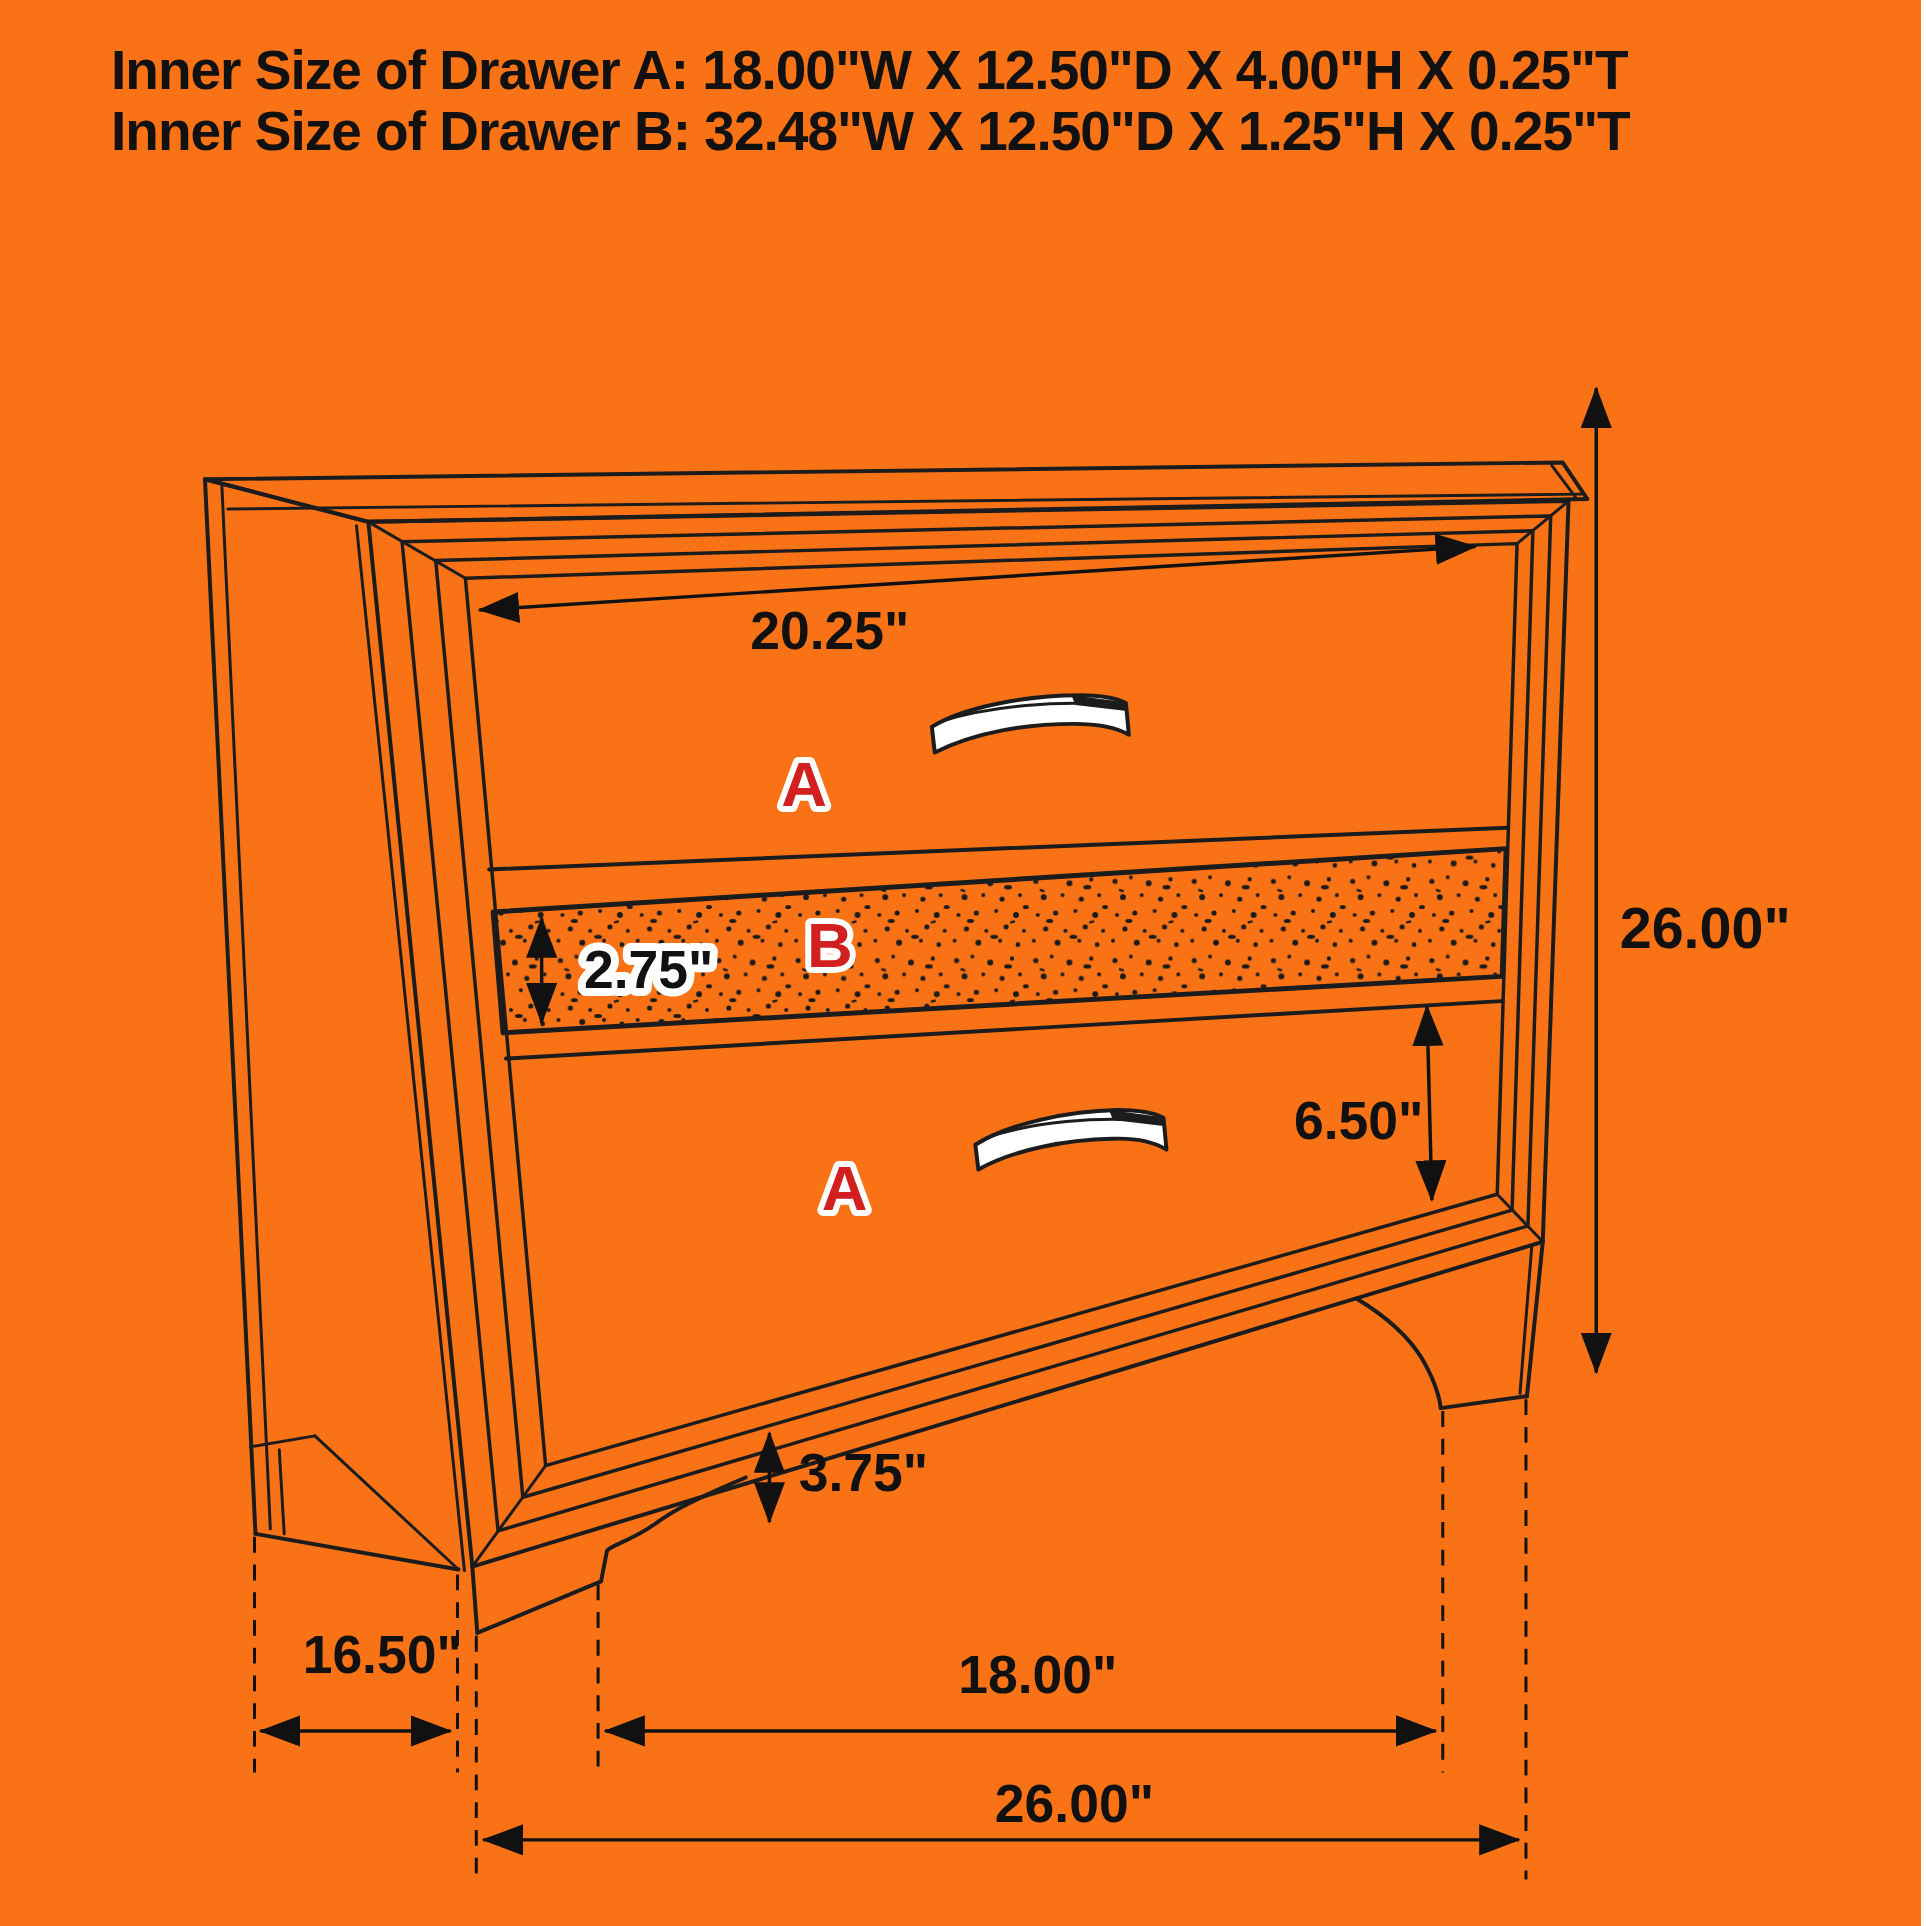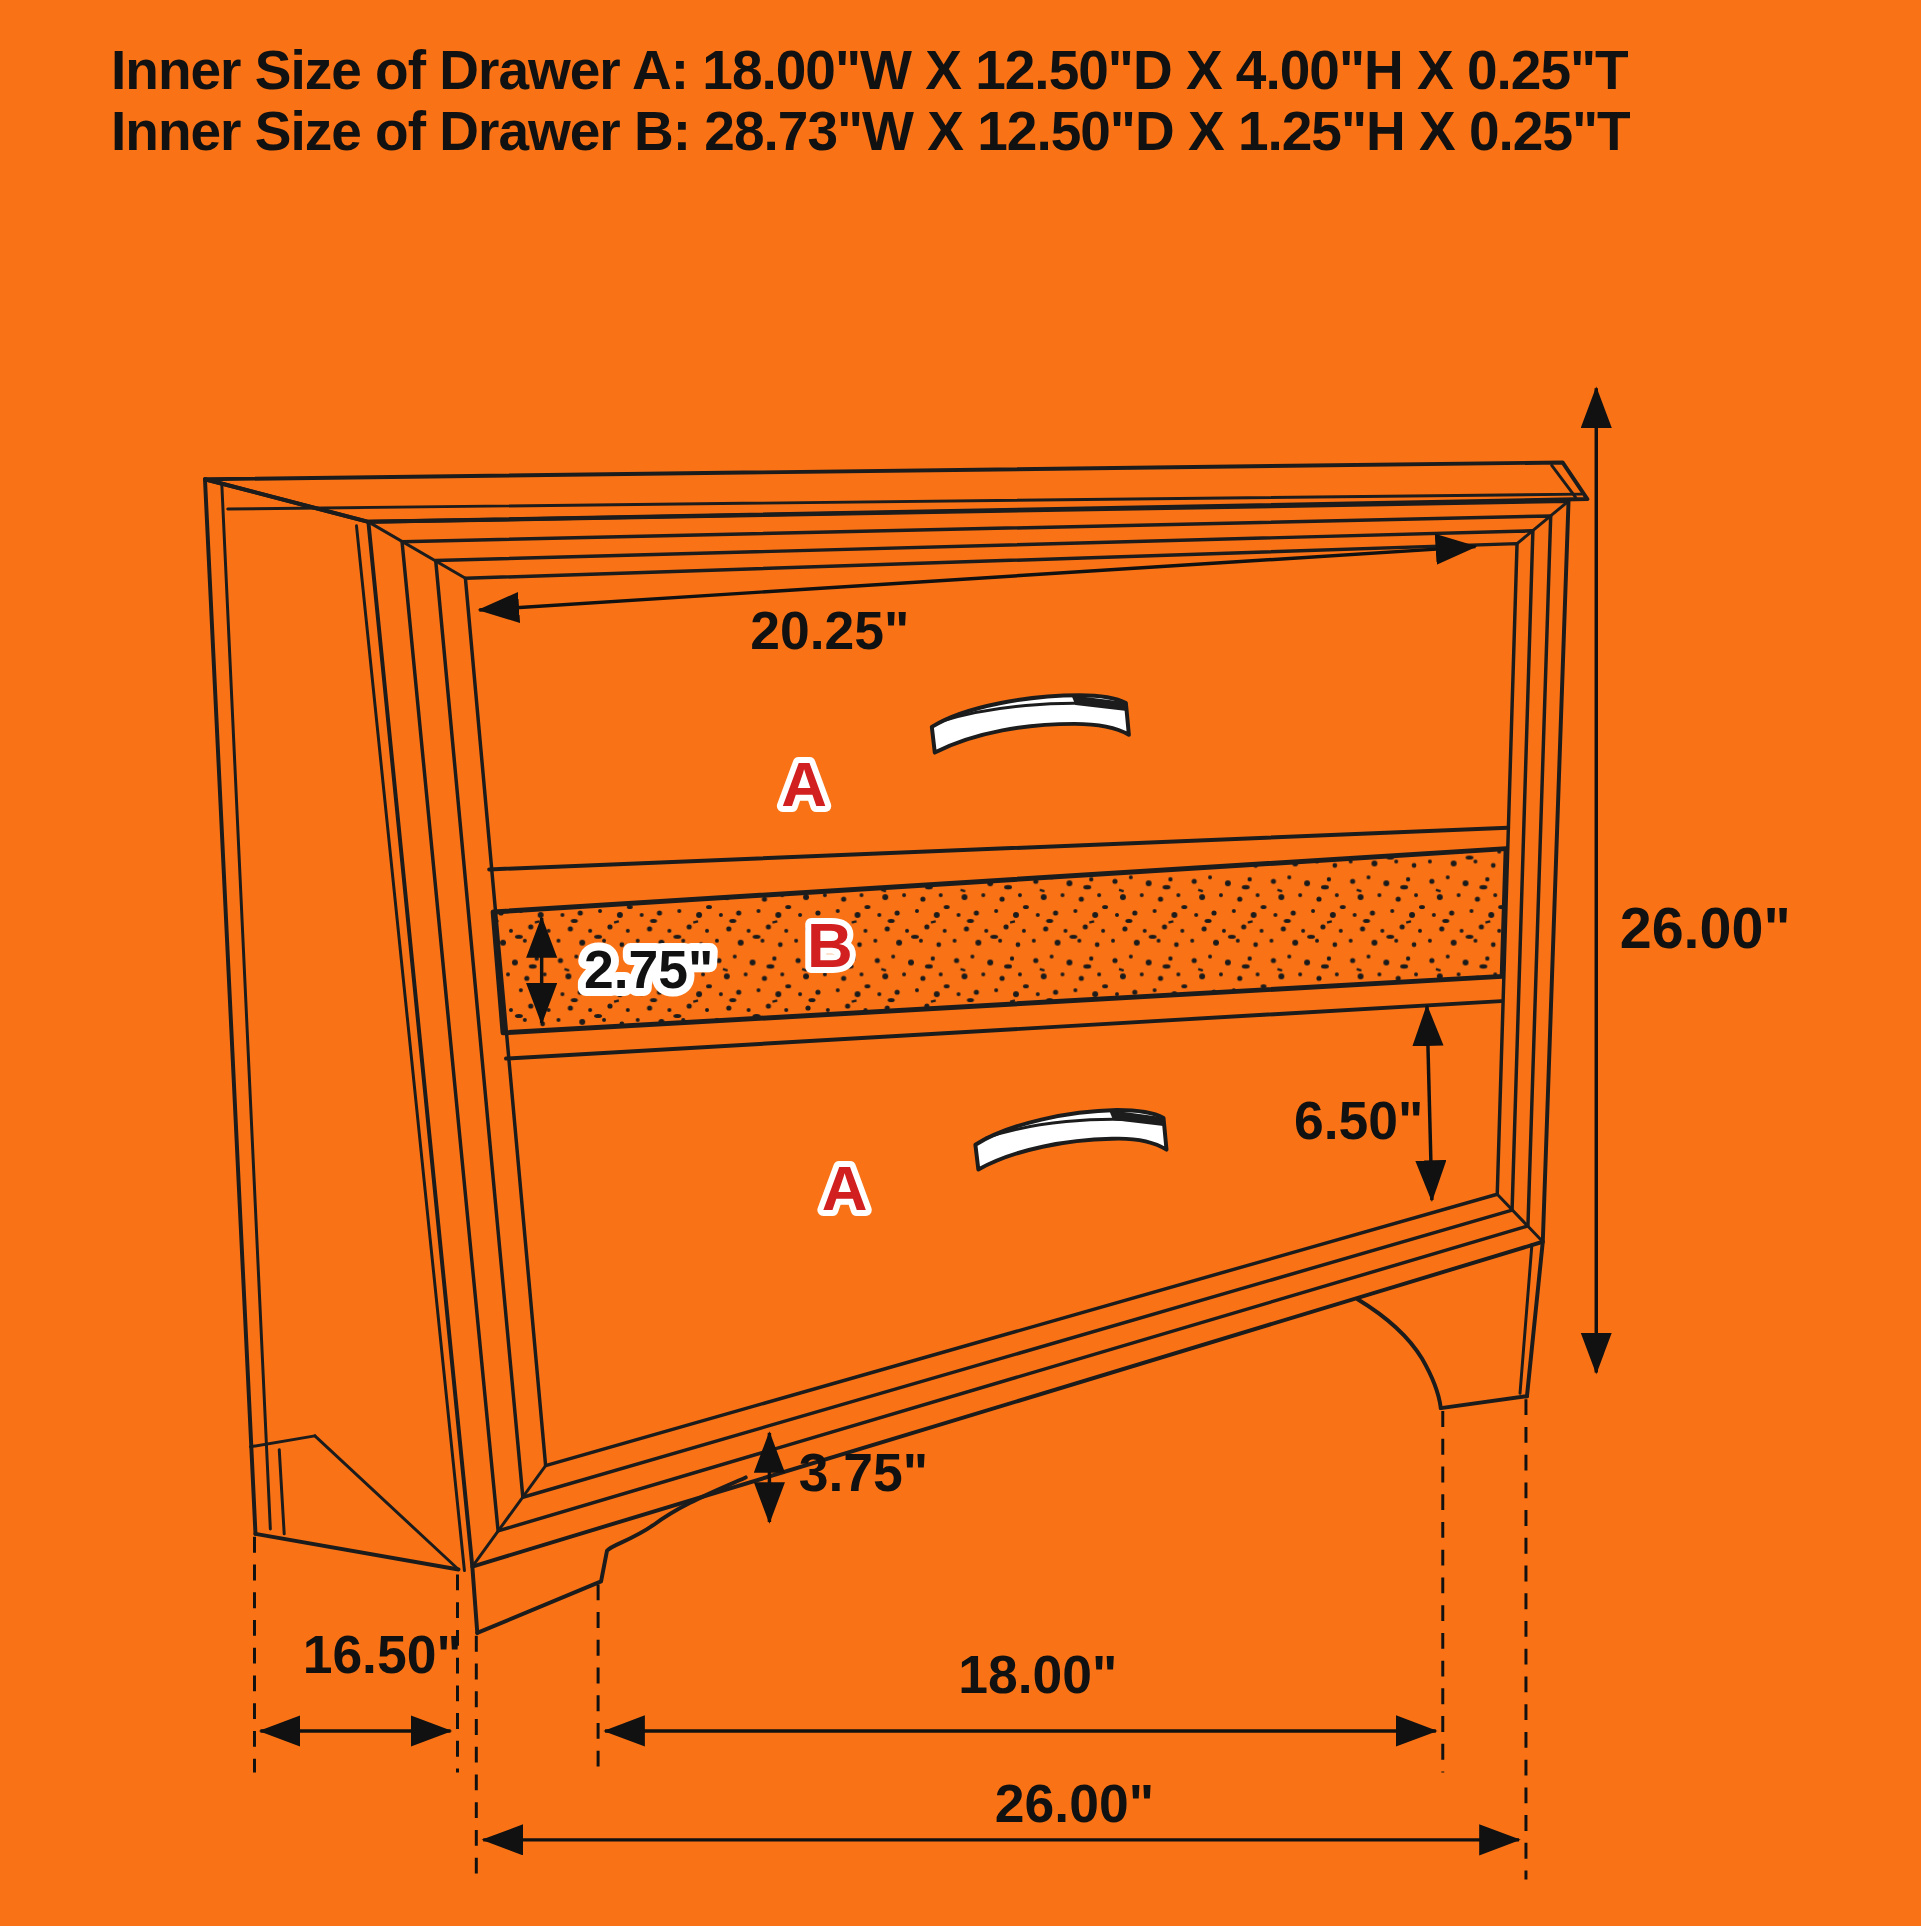--- a/index.html
+++ b/index.html
@@ -15,21 +15,21 @@
   .dimlab.big{font-size:58px;}
   .halo{paint-order:stroke;stroke:#ffffff;stroke-width:16px;stroke-linejoin:round;}
   .redlab{font-size:64px;fill:#d21f1f;paint-order:stroke;stroke:#ffffff;stroke-width:12px;stroke-linejoin:round;}
 </style>
 </head>
 <body>
 
 <div class="stage">
 
   <div class="hdr l1">Inner Size of Drawer A: 18.00"W X 12.50"D X 4.00"H X 0.25"T</div>
-  <div class="hdr l2">Inner Size of Drawer B: 28.73"W X 12.50"D X 1.25"H X 0.25"T</div>
+  <div class="hdr l2">Inner Size of Drawer B: 32.48"W X 12.50"D X 1.25"H X 0.25"T</div>
 
   <svg width="1927" height="1927" viewBox="0 0 1946 1946">
 
     <defs>
       <marker id="ah" markerWidth="13" markerHeight="10" refX="11.5" refY="4.5" orient="auto-start-reverse" markerUnits="strokeWidth">
         <polygon points="0,0 12,4.5 0,9" fill="#111"></polygon>
       </marker>
       <pattern id="speck" width="80" height="80" patternUnits="userSpaceOnUse">
         <g fill="#1b1b1b">
           <circle cx="6" cy="10" r="2.6"></circle>

